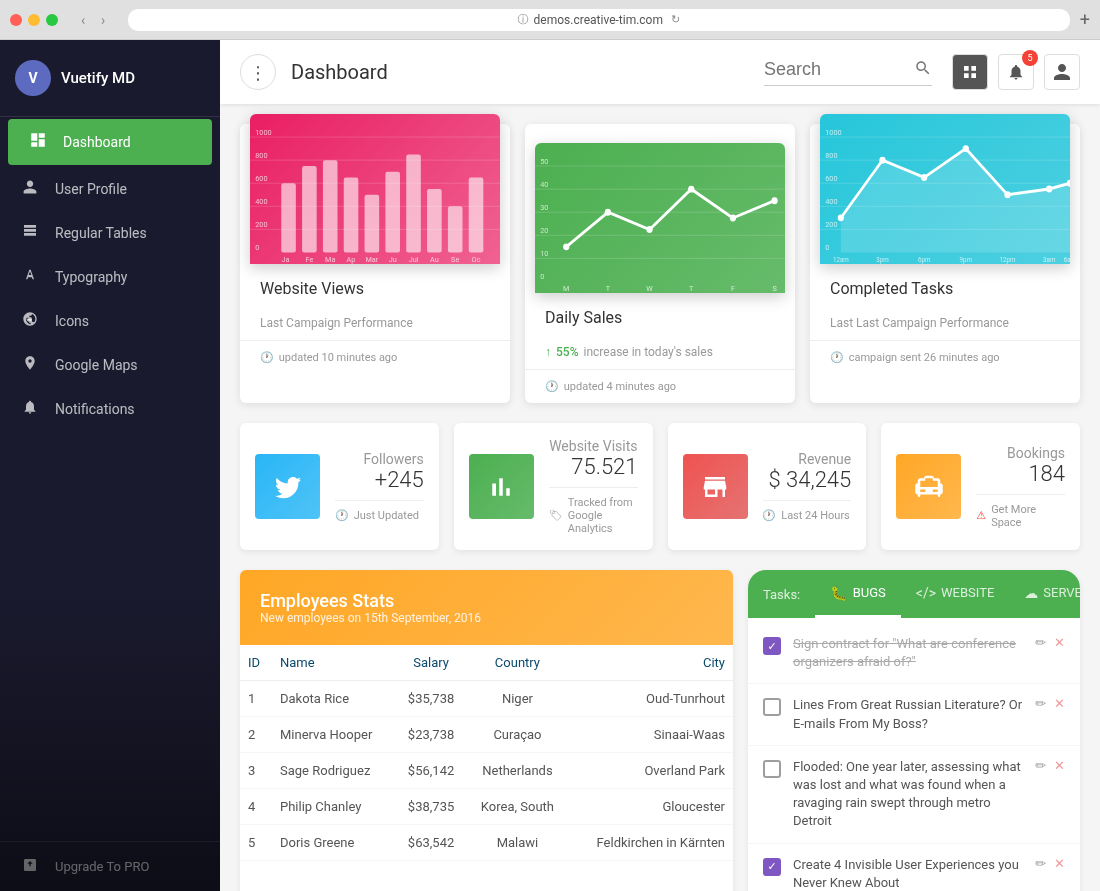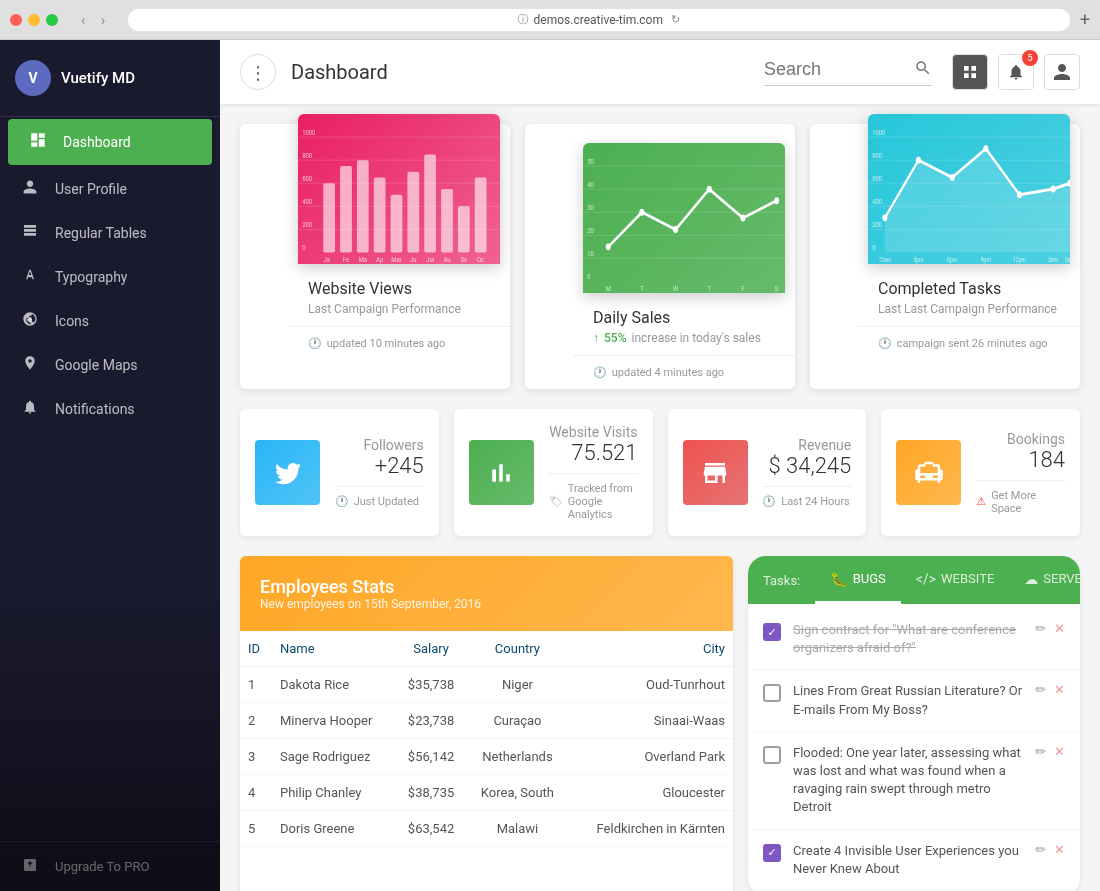--- a/index.html
+++ b/index.html
@@ -100,32 +100,32 @@
       background: #f44336; color: white; border-radius: 50%;
       width: 16px; height: 16px; font-size: 9px;
       display: flex; align-items: center; justify-content: center;
     }
 
     
     .content { flex: 1; overflow-y: auto; padding: 20px; background: #f5f5f5; }
 
     
     .cards-row { display: flex; gap: 15px; margin-bottom: 20px; }
-    .stat-card { flex: 1; background: white; border-radius: 6px; overflow: visible; box-shadow: 0 2px 8px rgba(0,0,0,0.1); padding-left: 48px; }
+    .stat-card { flex: 1; background: white; border-radius: 6px; overflow: visible; box-shadow: 0 2px 8px rgba(0,0,0,0.1); }
     .chart-header {
       height: 150px; border-radius: 6px 6px 0 0;
       position: relative; margin: 0 10px; margin-top: -10px;
       overflow: hidden; box-shadow: 0 4px 15px rgba(0,0,0,0.2);
     }
     .chart-header.pink { background: linear-gradient(135deg, #e91e63, #f06292); }
     .chart-header.green { background: linear-gradient(135deg, #4caf50, #66bb6a); margin-top: 19px; }
     .chart-header.teal { background: linear-gradient(135deg, #26c6da, #4dd0e1); }
 
     .card-body { padding: 15px 20px 10px; }
-    .card-title { font-size: 16px; color: #333; margin-bottom: 4px; }
+    .card-title { font-size: 16px; color: #333; margin-bottom: 18px; }
     .card-subtitle { font-size: 12px; color: #999; display: flex; align-items: center; gap: 5px; }
     .card-subtitle .up { color: #4caf50; }
     .card-footer {
       padding: 10px 20px; border-top: 1px solid #eee;
       font-size: 11px; color: #999; display: flex; align-items: center; gap: 5px;
     }
 
     
     .stats-row { display: flex; gap: 15px; margin-bottom: 20px; }
     .mini-card {

